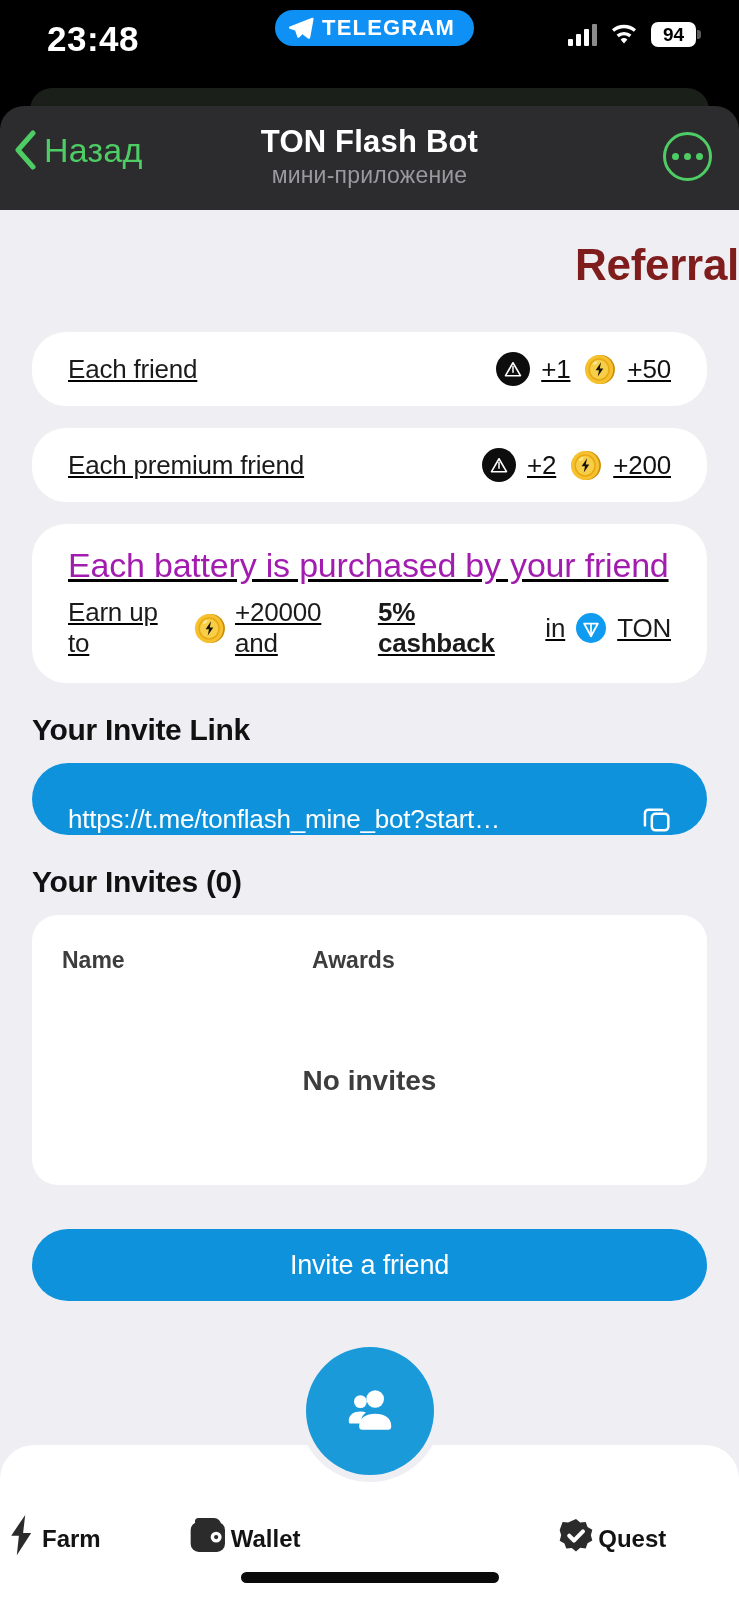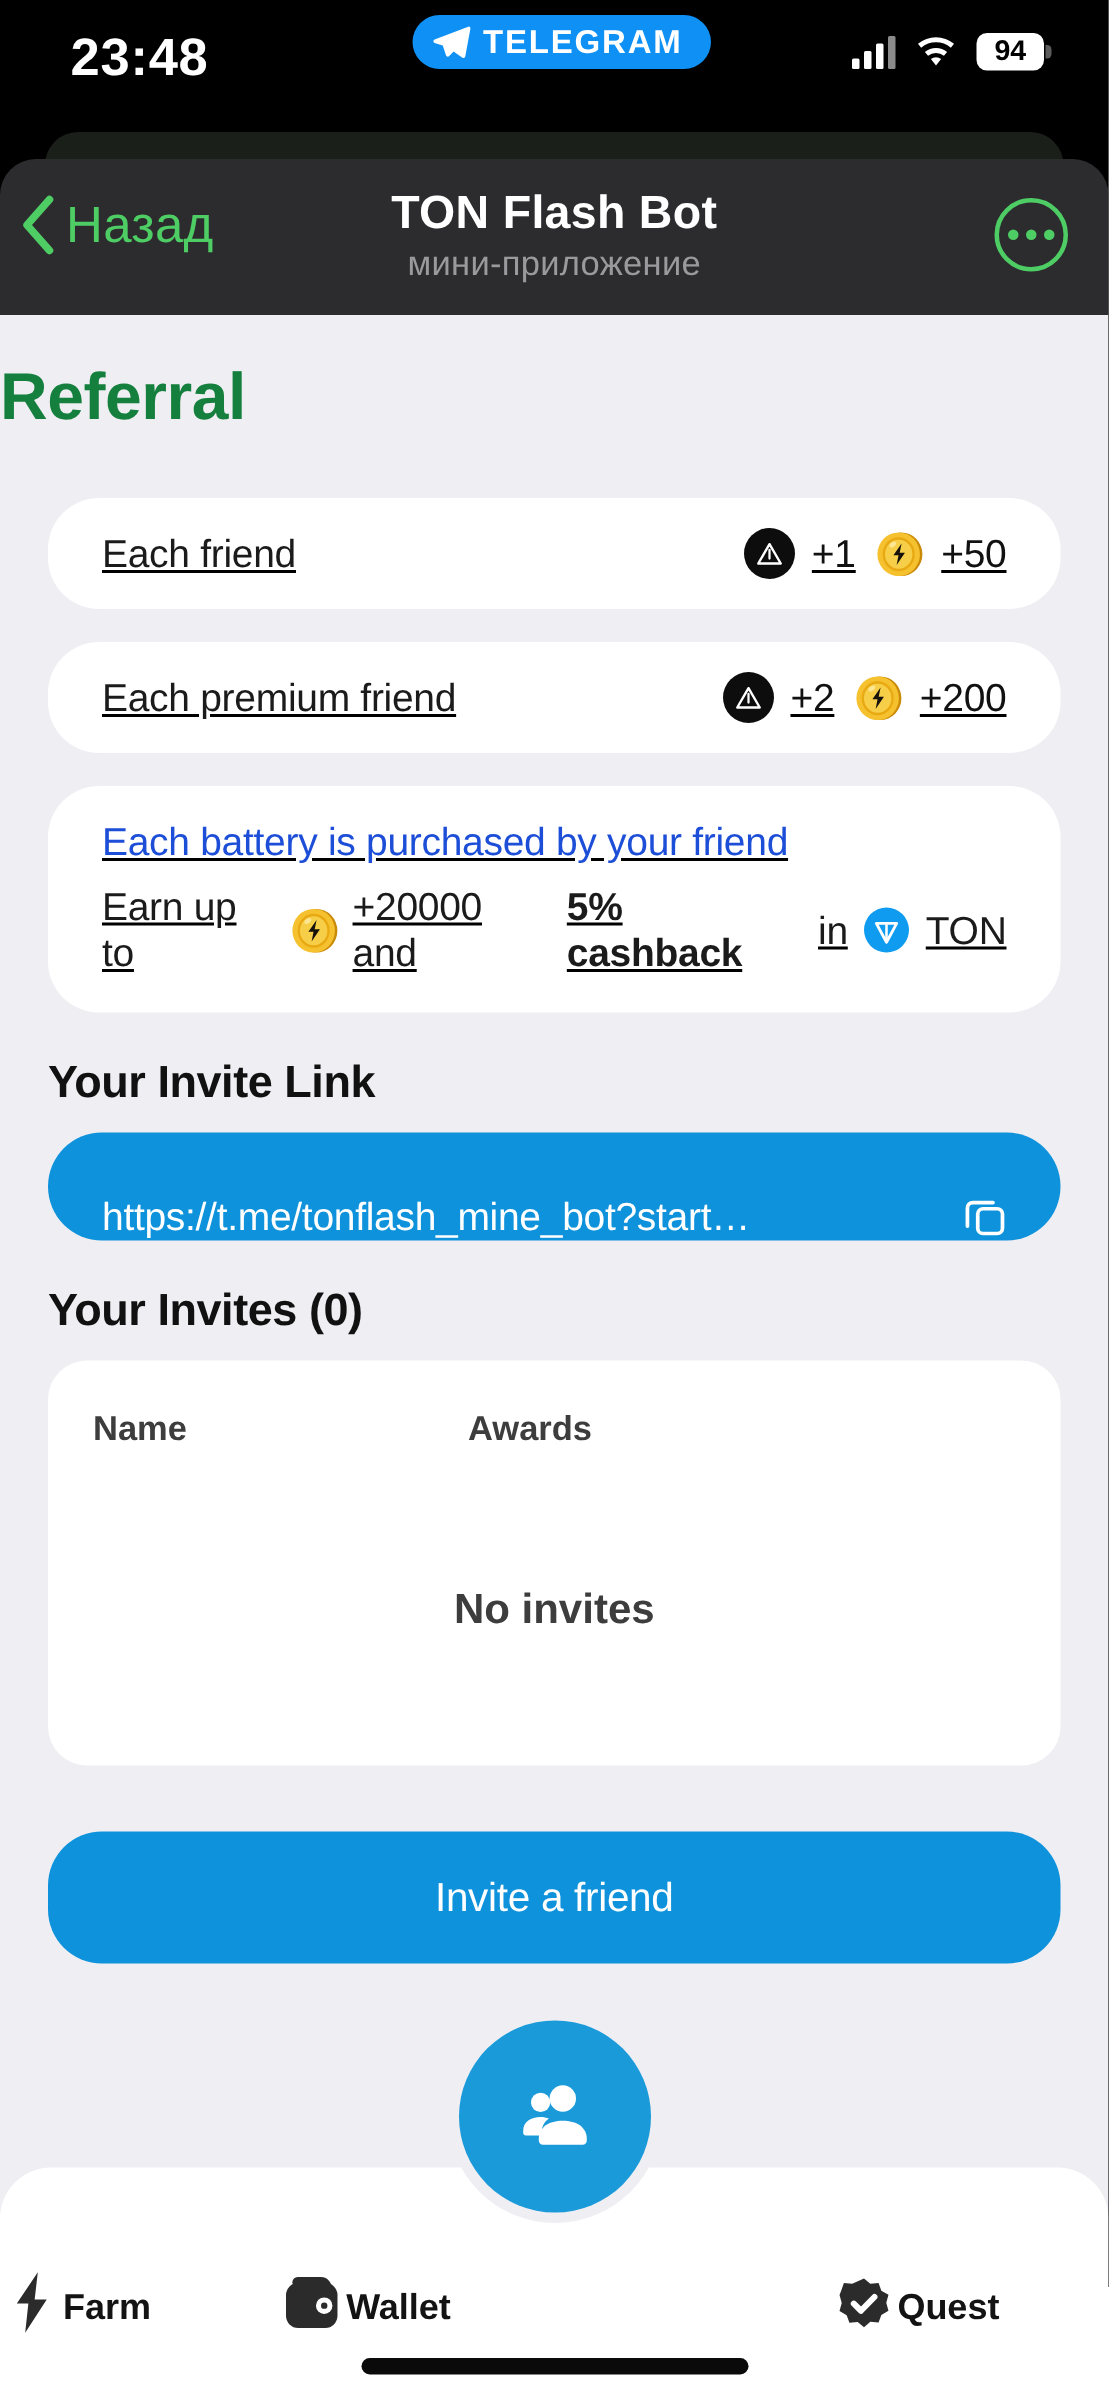--- a/index.html
+++ b/index.html
@@ -65,21 +65,21 @@
     display:flex; align-items:center; justify-content:center; gap:5px; cursor:pointer;
   }
   .menu-btn i { width:7px; height:7px; border-radius:50%; background:#4ecd65; display:block; }
 
   
   .app {
     position:absolute; top:210px; left:0; width:739px; height:1390px;
     background:#efeef3; overflow:hidden;
   }
   .page-title {
-    text-align:left; font-size:44px; font-weight:bold; color:#15803d;
+    text-align:right; font-size:44px; font-weight:bold; color:#7f1d1d;
     margin-top:30px; letter-spacing:-0.3px;
   }
 
   
   .card {
     margin:12px 32px; background:#fff; border-radius:34px;text-decoration:underline;
   }
   .card.row {
     height:74px; display:flex; align-items:center; justify-content:space-between;
     padding:0 36px;
@@ -88,21 +88,21 @@
   .rewards { display:flex; align-items:center; gap:13px; }
   .rw { display:flex; align-items:center; gap:11px; }
   .rw-val { font-size:26px; color:#111; letter-spacing:-0.2px; }
 
   .batt-icon { width:34px; height:34px; border-radius:50%; background:#0d0d0d;
                display:flex; align-items:center; justify-content:center; }
   .coin { width:33px; height:33px; display:block; }
   .ton-icon { width:34px; height:34px; display:block; }
 
   .card.info { padding:22px 36px 24px 36px; }
-  .info-l1 { font-size:26px; color:#1d4ed8; letter-spacing:-0.2px; }
+  .info-l1 { font-size:34px; color:#a21caf; letter-spacing:-0.2px; }
   .info-l2 {
     font-size:26px; color:#1b1b1b; margin-top:12px; letter-spacing:-0.2px;
     display:flex; align-items:center; flex-wrap:nowrap; gap:0;
   }
   .info-l2 .sp { display:inline-block; }
   .info-l2 .ico-inline { margin:0 9px; display:inline-flex; align-items:center; }
   .bold { font-weight:bold; }
 
   .sec-head {
     margin:30px 0 16px 32px; font-size:30px; font-weight:bold; color:#111;
@@ -123,21 +123,21 @@
   .tbl-head { display:flex; padding:32px 0 0 0; }
   .th { font-size:23px; font-weight:bold; color:#3d3d3d; }
   .th.name { margin-left:30px; width:250px; }
   .th.awards { }
   .tbl-empty {
     position:absolute; left:0; top:150px; width:100%; text-align:center;
     font-size:28px; font-weight:bold; color:#3d3d3d;
   }
 
   .invite-btn {
-    margin:44px 32px 0 32px; height:88px; background:#0e92db; border-radius:36px;
+    margin:44px 32px 0 32px; height:72px; background:#0e92db; border-radius:36px;
     display:flex; align-items:center; justify-content:center; cursor:pointer;
   }
   .invite-btn span { color:#fff; font-size:27px; letter-spacing:-0.2px; }
 
   
   .tabbar {
     position:absolute; bottom:0; left:0; width:739px; height:155px;
     background:#fff; border-radius:34px 34px 0 0; z-index:20;
   }
   .tabs { display:flex; height:100%; }

